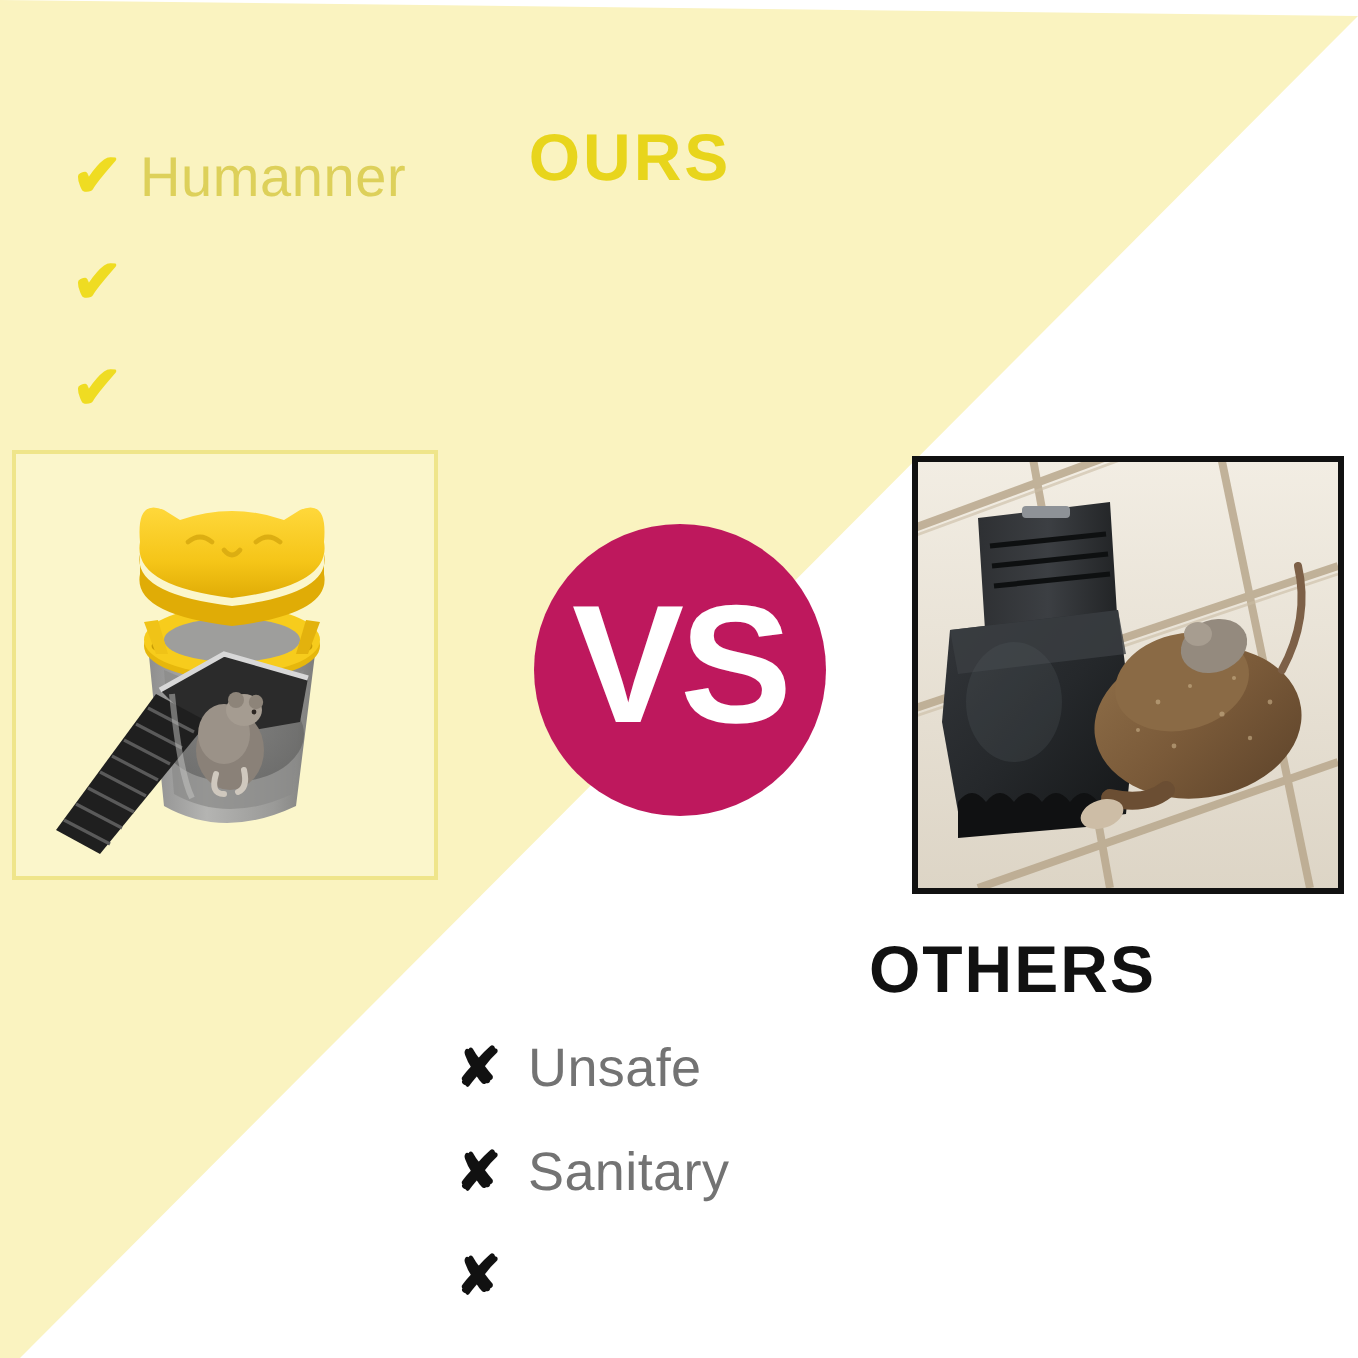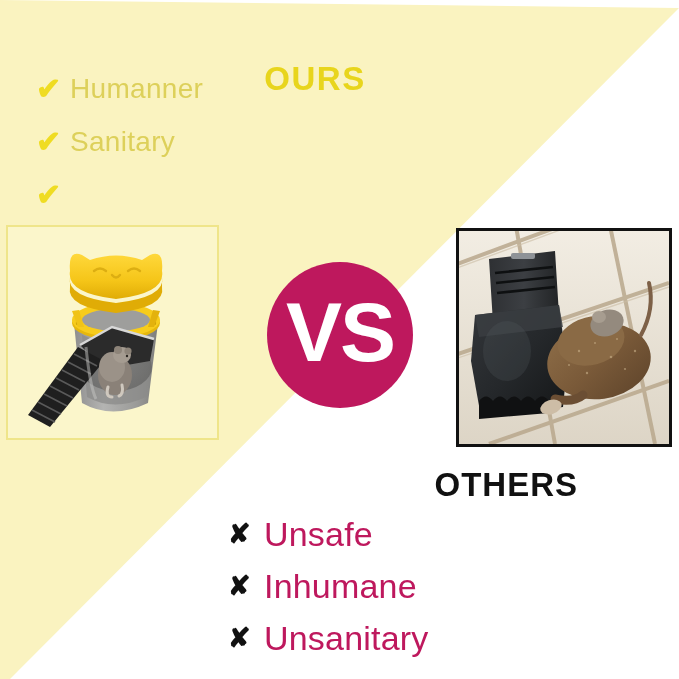--- a/index.html
+++ b/index.html
@@ -147,43 +147,42 @@
   }
   .x-icon {
     width: 36px;
     flex: 0 0 36px;
     font-size: 27px;
     font-weight: bold;
     color: #111111;
     line-height: 1;
   }
   .con-label {
-    font-size: 34px;
-    color: #be185d;
+    font-size: 27px;
+    color: #737373;
     letter-spacing: 0.2px;
   }
 </style>
 </head>
 <body>
 
 <div id="page">
 
   <div class="bg-white"></div>
   <div class="bg-yellow"></div>
 
   <div class="ours-title">OURS</div>
 
   <div class="pros">
     <div class="pro-row">
       <span class="check-icon">✔</span>
       <span class="pro-label">Humanner</span>
     </div>
     <div class="pro-row">
       <span class="check-icon">✔</span>
-      <span class="pro-label">Sanitary</span>
     </div>
     <div class="pro-row">
       <span class="check-icon">✔</span>
     </div>
   </div>
 
   <div class="left-photo">
     <svg width="209" height="211" viewBox="0 0 209 211">
       <defs>
         <linearGradient id="bucketG" x1="0" y1="0" x2="1" y2="0">
@@ -355,21 +354,20 @@
 
   <div class="others-title">OTHERS</div>
 
   <div class="cons">
     <div class="con-row">
       <span class="x-icon">✘</span>
       <span class="con-label">Unsafe</span>
     </div>
     <div class="con-row">
       <span class="x-icon">✘</span>
-      <span class="con-label">Inhumane</span>
+      <span class="con-label">Sanitary</span>
     </div>
     <div class="con-row">
       <span class="x-icon">✘</span>
-      <span class="con-label">Unsanitary</span>
     </div>
   </div>
 
 </div>
 
 </body></html>

